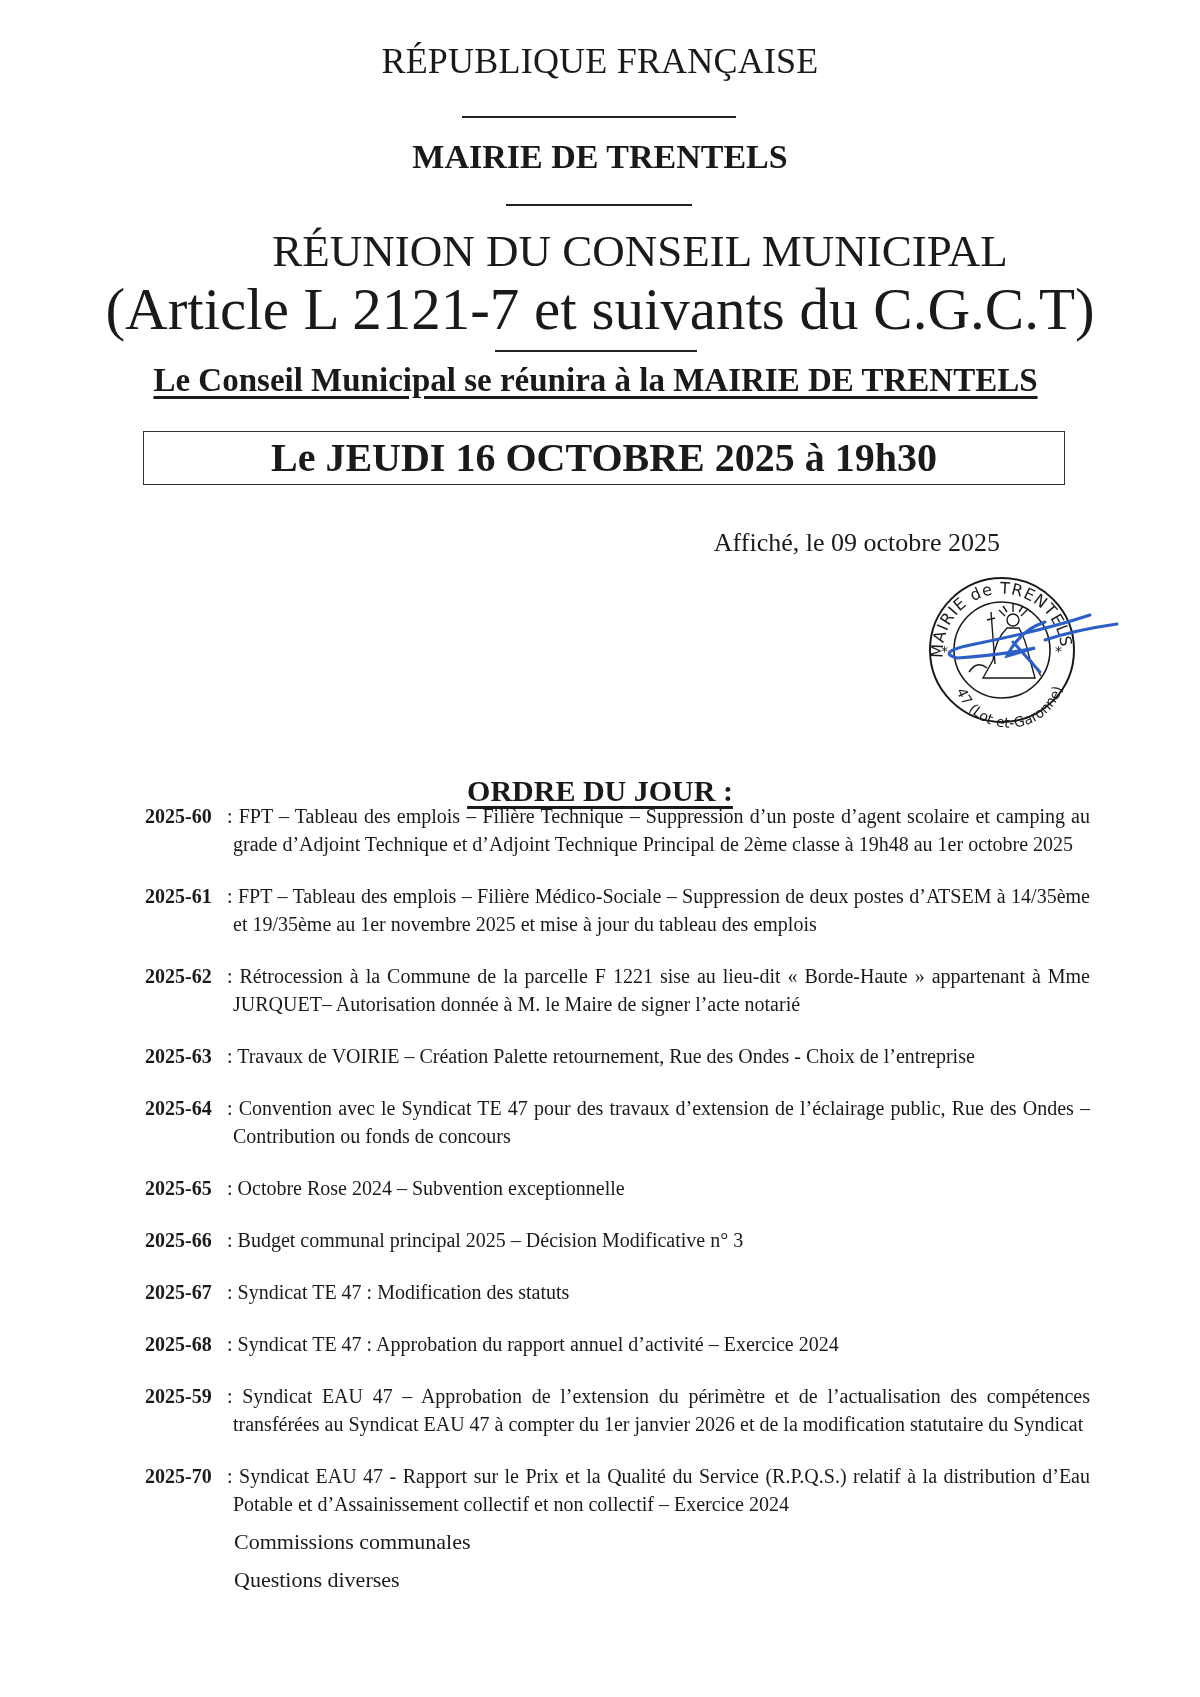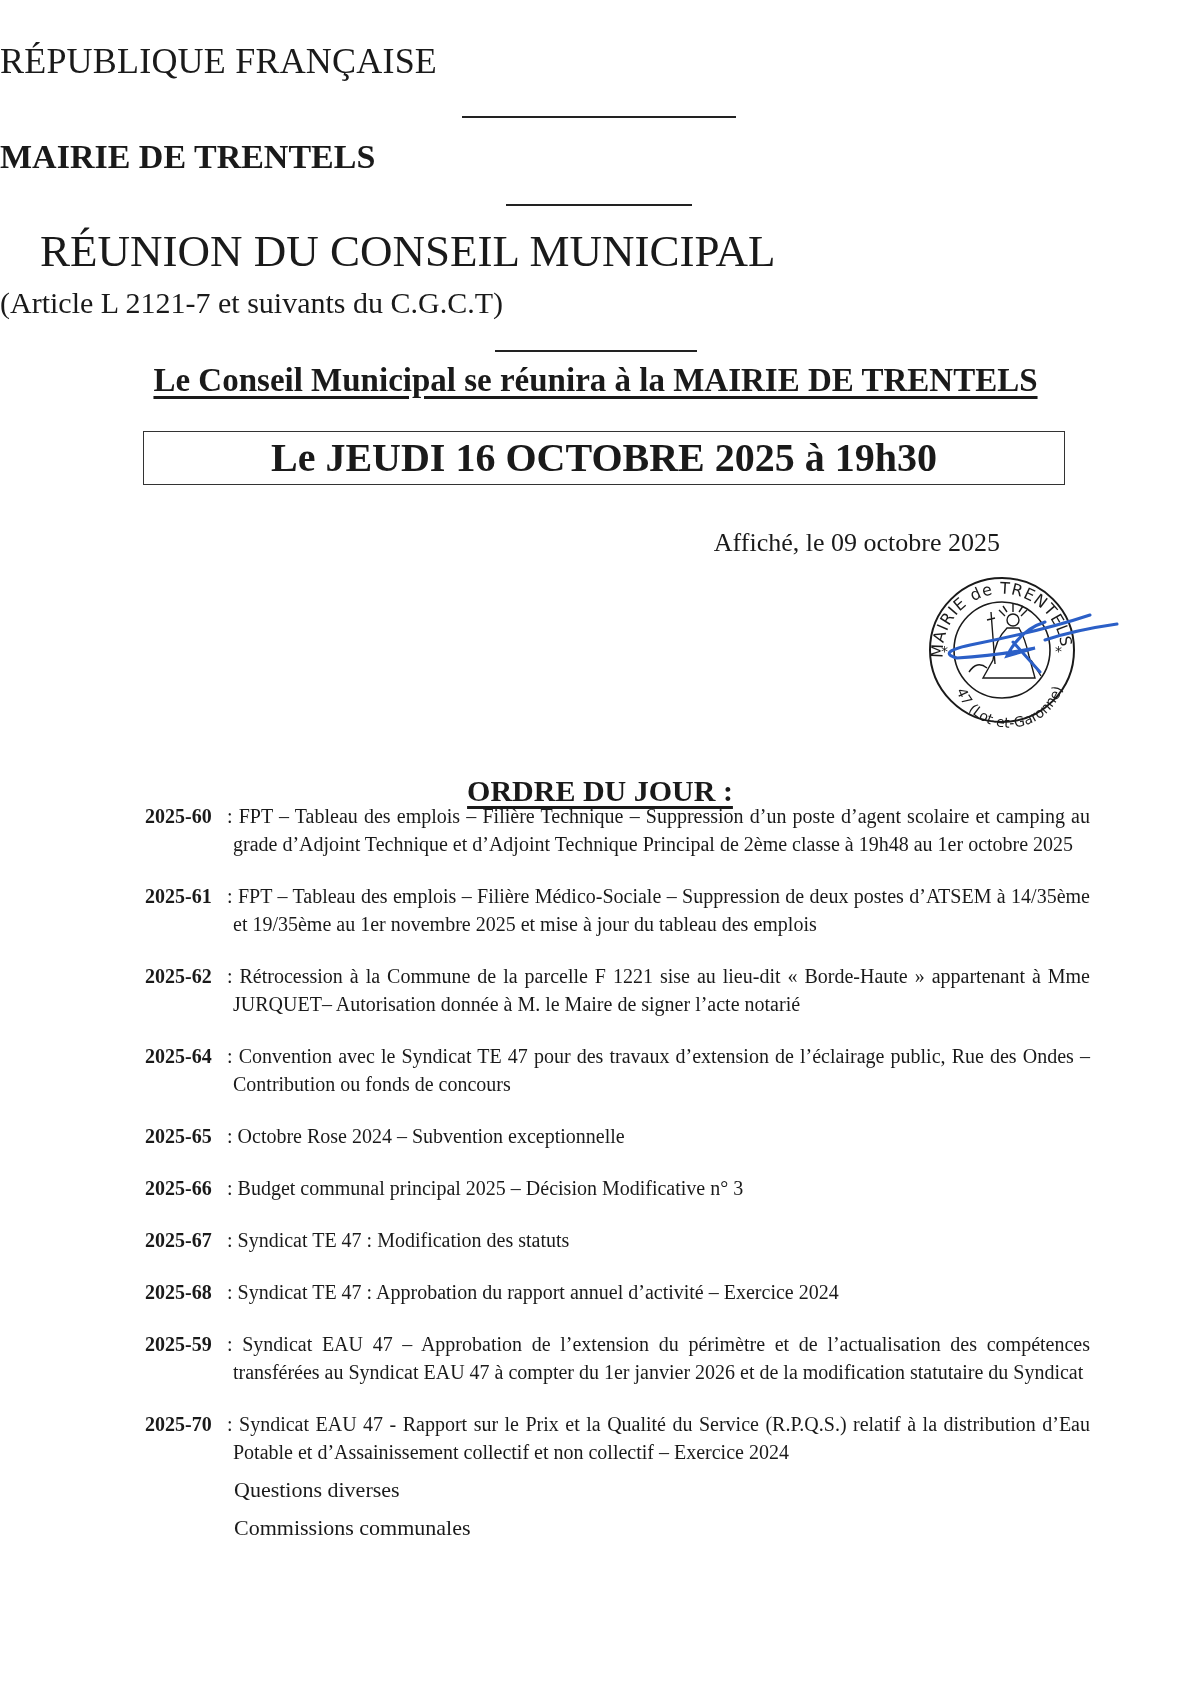--- a/index.html
+++ b/index.html
@@ -1,25 +1,25 @@
 <!DOCTYPE html>
 <html><head>
   <meta charset="utf-8">
   <style>
     html, body { margin: 0; padding: 0; background: #ffffff; }
     body {
       width: 1200px; height: 1697px; position: relative; overflow: hidden;
       font-family: "Liberation Serif", "DejaVu Serif", serif; color: #1a1a1a;
     }
-    .center { position: absolute; left: 0; width: 1200px; }
+    .center { position: absolute; left: 0; width: 1200px; text-align: center; }
     .republique { top: 40px; font-size: 36px; letter-spacing: 0.2px; }
     .rule { position: absolute; height: 1.5px; background: #222; }
     .mairie { top: 138px; font-size: 34px; font-weight: bold; }
     .reunion { top: 224px; font-size: 45px; line-height: 54px; padding-left: 40px; }
-    .subtitle { top: 276px; font-size: 30px; line-height: 54px; }
+    .subtitle { top: 282px; font-size: 59px; line-height: 54px; }
     .venue {
       position: absolute; top: 362px; left: 108px; width: 975px;
       font-size: 33px; font-weight: bold; text-align: center;
       text-decoration: underline; text-decoration-thickness: 3px; text-underline-offset: 5px;
       white-space: nowrap;
     }
     .datebox {
       position: absolute; top: 431px; left: 143px; width: 920px; height: 52px;
       border: 1.5px solid #333; text-align: center;
       font-size: 40px; font-weight: bold; line-height: 52px;
@@ -96,20 +96,24 @@
     </div>
   <div class="item">
       <span class="num">2025-61</span>
       <span class="text">: FPT – Tableau des emplois – Filière Médico-Sociale – Suppression de deux postes d’ATSEM à 14/35ème et 19/35ème au 1er novembre 2025 et mise à jour du tableau des emplois</span>
     </div>
   <div class="item">
       <span class="num">2025-62</span>
       <span class="text">: Rétrocession à la Commune de la parcelle F 1221 sise au lieu-dit « Borde-Haute » appartenant à Mme JURQUET– Autorisation donnée à M. le Maire de signer l’acte notarié</span>
     </div>
   <div class="item">
+      <span class="num">2025-63</span>
+      <span class="text">: Travaux de VOIRIE – Création Palette retournement, Rue des Ondes - Choix de l’entreprise</span>
+    </div>
+  <div class="item">
       <span class="num">2025-64</span>
       <span class="text">: Convention avec le Syndicat TE 47 pour des travaux d’extension de l’éclairage public, Rue des Ondes – Contribution ou fonds de concours</span>
     </div>
   <div class="item">
       <span class="num">2025-65</span>
       <span class="text">: Octobre Rose 2024 – Subvention exceptionnelle</span>
     </div>
   <div class="item">
       <span class="num">2025-66</span>
       <span class="text">: Budget communal principal 2025 – Décision Modificative n° 3</span>
@@ -123,15 +127,15 @@
       <span class="text">: Syndicat TE 47 : Approbation du rapport annuel d’activité – Exercice 2024</span>
     </div>
   <div class="item">
       <span class="num">2025-59</span>
       <span class="text">: Syndicat EAU 47 – Approbation de l’extension du périmètre et de l’actualisation des compétences transférées au Syndicat EAU 47 à compter du 1er janvier 2026 et de la modification statutaire du Syndicat</span>
     </div>
   <div class="item">
       <span class="num">2025-70</span>
       <span class="text">: Syndicat EAU 47 - Rapport sur le Prix et la Qualité du Service (R.P.Q.S.) relatif à la distribution d’Eau Potable et d’Assainissement collectif et non collectif – Exercice 2024</span>
     </div>
+  <div class="extra">Commissions communales</div>
   <div class="extra">Questions diverses</div>
-  <div class="extra">Commissions communales</div>
 </div>
 
 </body></html>

